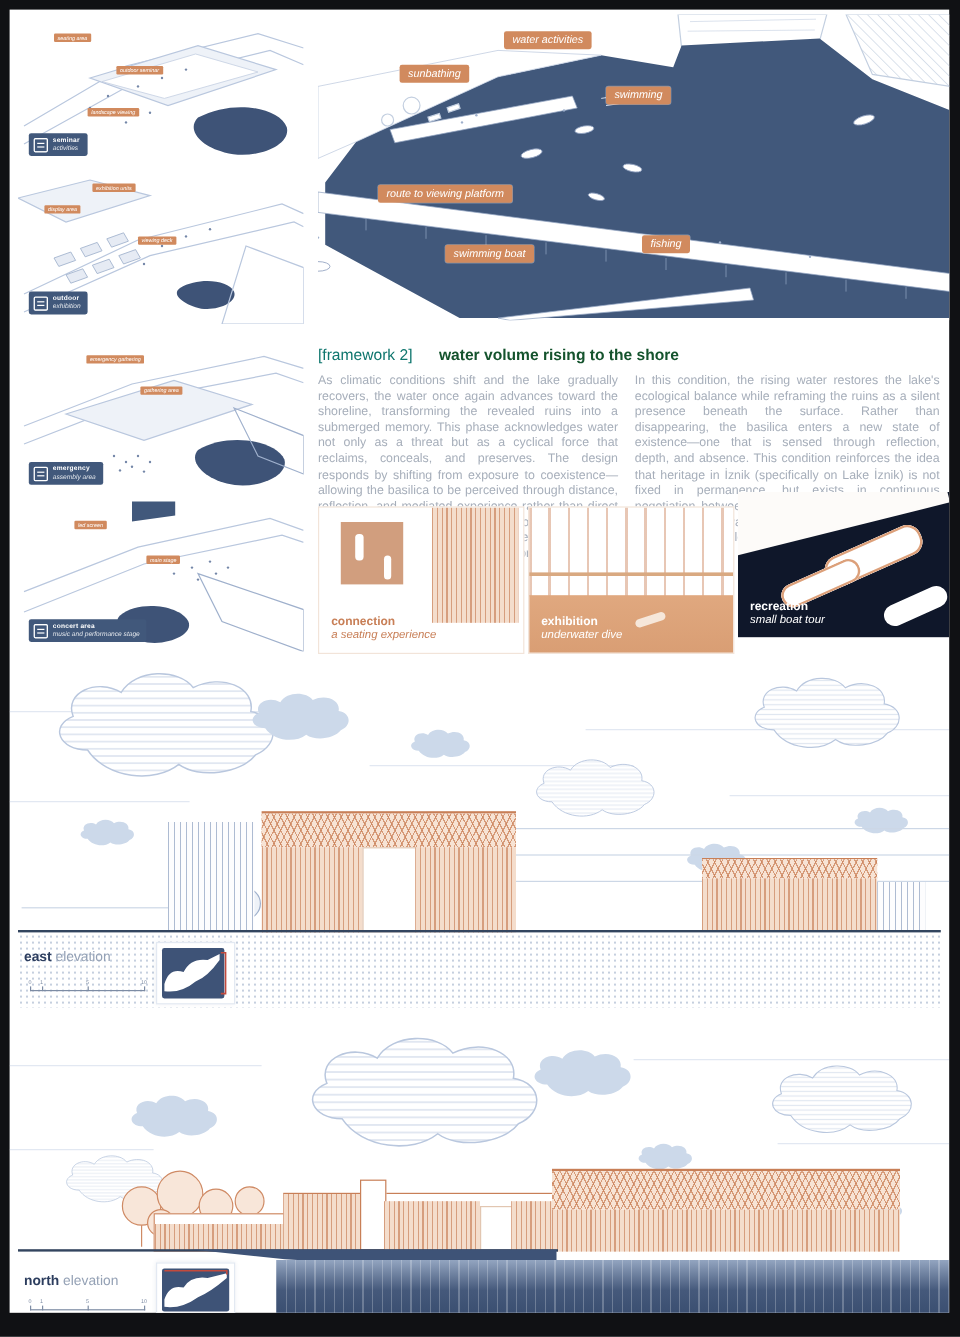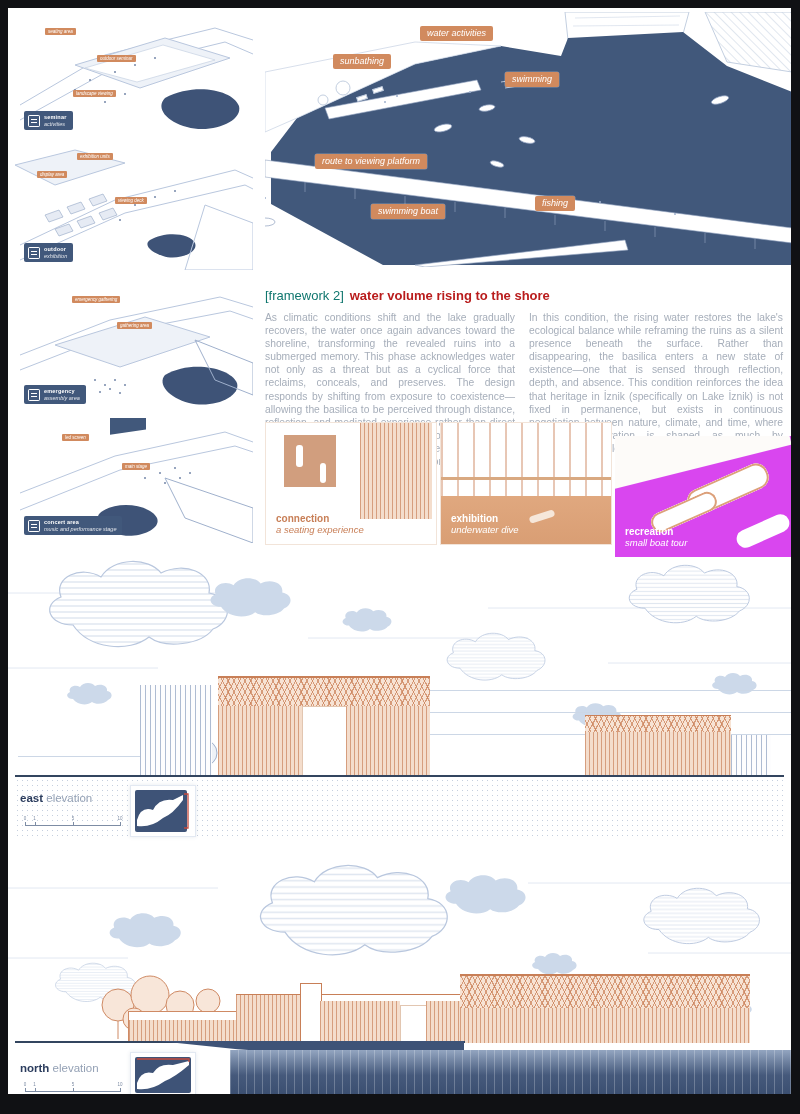--- a/index.html
+++ b/index.html
@@ -23,21 +23,21 @@
   .bt1{font-weight:bold;letter-spacing:.2px}
   .bt2{font-style:italic;opacity:.85}
   
   .banner{position:absolute;background:#41587b;color:#fff;display:flex;align-items:center;gap:9px;
        padding:4px 12px 5px 8px}
   .banner-title{font-weight:bold;font-size:12.5px;letter-spacing:.2px;line-height:14px}
   .banner-sub{font-style:italic;font-size:11px;color:#c6d0e2;line-height:12px}
   
   .fw-head{position:absolute;font-size:13px;white-space:nowrap}
   .fw-prefix{color:#0f766e;font-weight:400}
-  .fw-title{color:#b91c1c;font-weight:bold;margin-left:6px}
+  .fw-title{color:#14532d;font-weight:bold;margin-left:22px}
   .col{position:absolute;width:250px;font-size:10.3px;line-height:13.1px;color:#a6aeba;
        text-align:justify}
   
   .exp-label{position:absolute;left:10px;bottom:9px;line-height:11px}
   .exp-t{font-weight:bold;font-size:10px;display:block}
   .exp-s{font-style:italic;font-size:9.5px;display:block}
   
   .elev-label{position:absolute;font-size:11.5px;white-space:nowrap}
   .el-b{font-weight:bold;color:#2c3d5e}
   .el-i{color:#94a1b5}
@@ -259,21 +259,21 @@
     <div class="abs" style="left:0;top:0;right:0;height:74px;background:repeating-linear-gradient(90deg, rgba(203,130,90,.45) 0 2px, transparent 2px 16px)"></div>
     <div class="abs" style="left:0;top:54px;right:0;height:3px;background:#d9a981"></div>
     <div class="abs" style="left:0;bottom:0;right:0;height:48px;background:linear-gradient(180deg,#e0a87f,#d99e74)"></div>
     <div class="abs" style="left:88px;bottom:24px;width:26px;height:7px;background:#f6e7da;border-radius:4px;transform:rotate(-18deg)"></div>
     <div class="exp-label" style="color:#fff">
       <span class="exp-t">exhibition</span>
       <span class="exp-s">underwater dive</span>
     </div>
   </div>
 
-  <div class="abs" style="left:607px;top:428px;width:176px;height:121px;background:#d946ef;overflow:hidden">
+  <div class="abs" style="left:607px;top:402px;width:176px;height:121px;background:#0f172a;overflow:hidden">
     <div class="abs" style="left:-30px;top:-46px;width:200px;height:80px;background:#fdfbf9;transform:rotate(-14deg)"></div>
     <div class="abs" style="left:70px;top:40px;width:86px;height:26px;background:#fff;border-radius:12px;transform:rotate(-24deg);box-shadow:inset 0 0 0 2px #dca07a, inset 0 0 0 3px #fff"></div>
     <div class="abs" style="left:34px;top:66px;width:70px;height:20px;background:#fff;border-radius:10px;transform:rotate(-24deg);box-shadow:inset 0 0 0 2px #dca07a, inset 0 0 0 3px #fff"></div>
     <div class="abs" style="left:120px;top:86px;width:56px;height:18px;background:#fff;border-radius:9px;transform:rotate(-24deg)"></div>
     <div class="exp-label" style="color:#fff">
       <span class="exp-t">recreation</span>
       <span class="exp-s">small boat tour</span>
     </div>
   </div>
 

